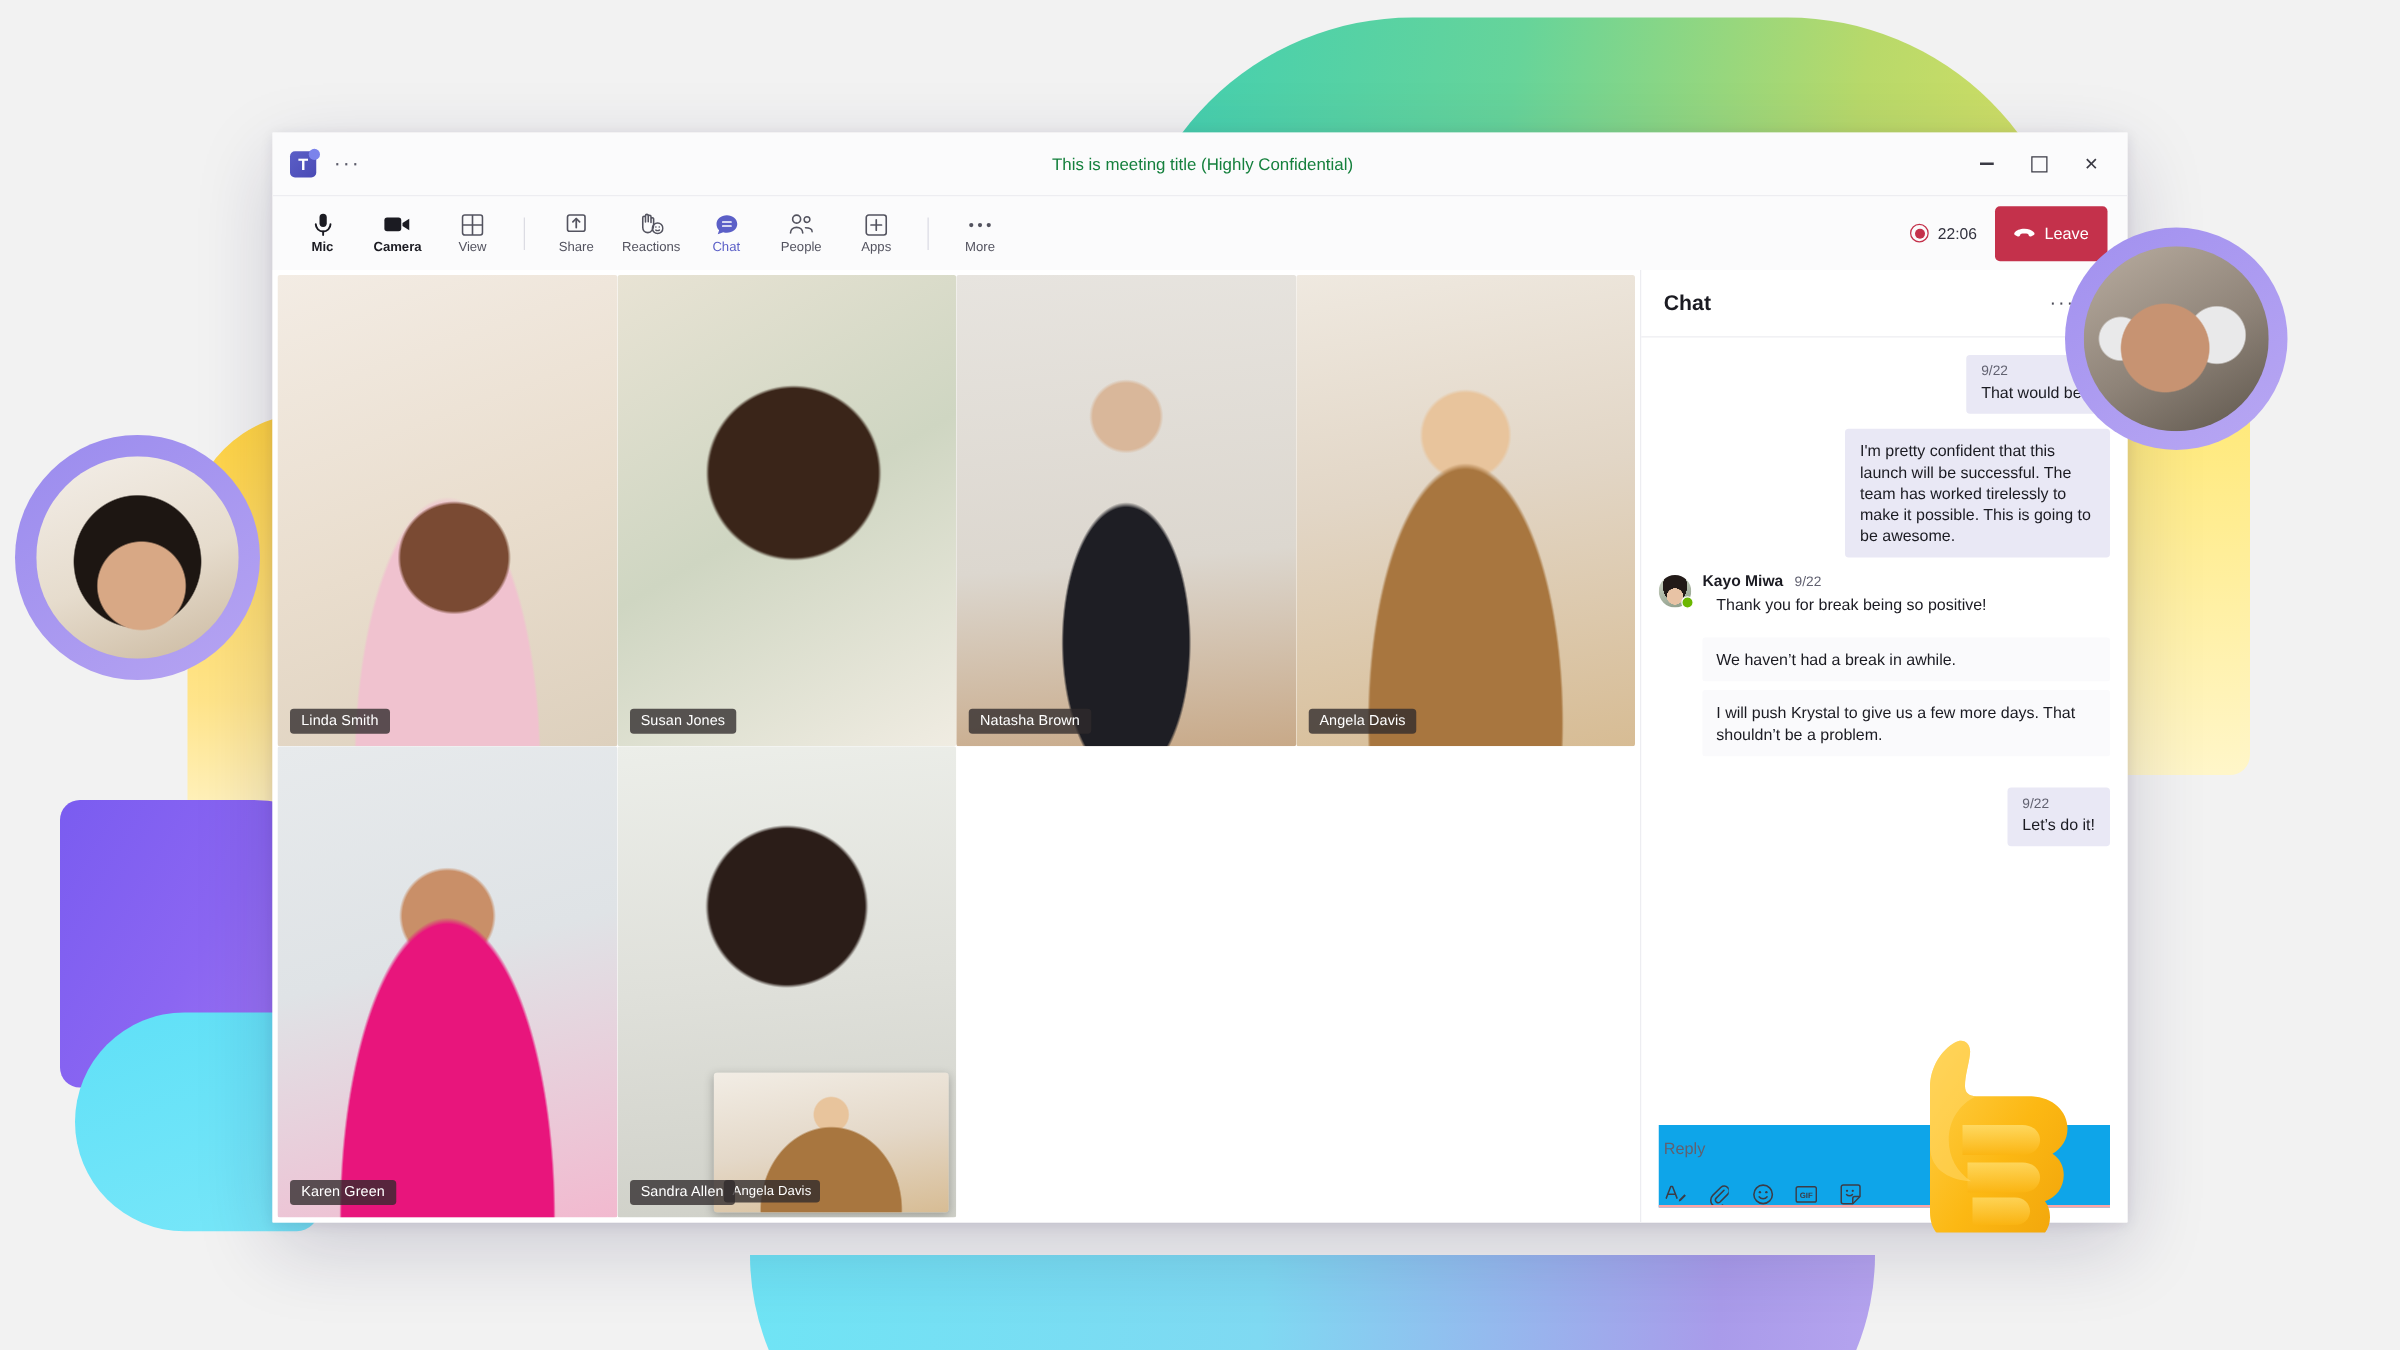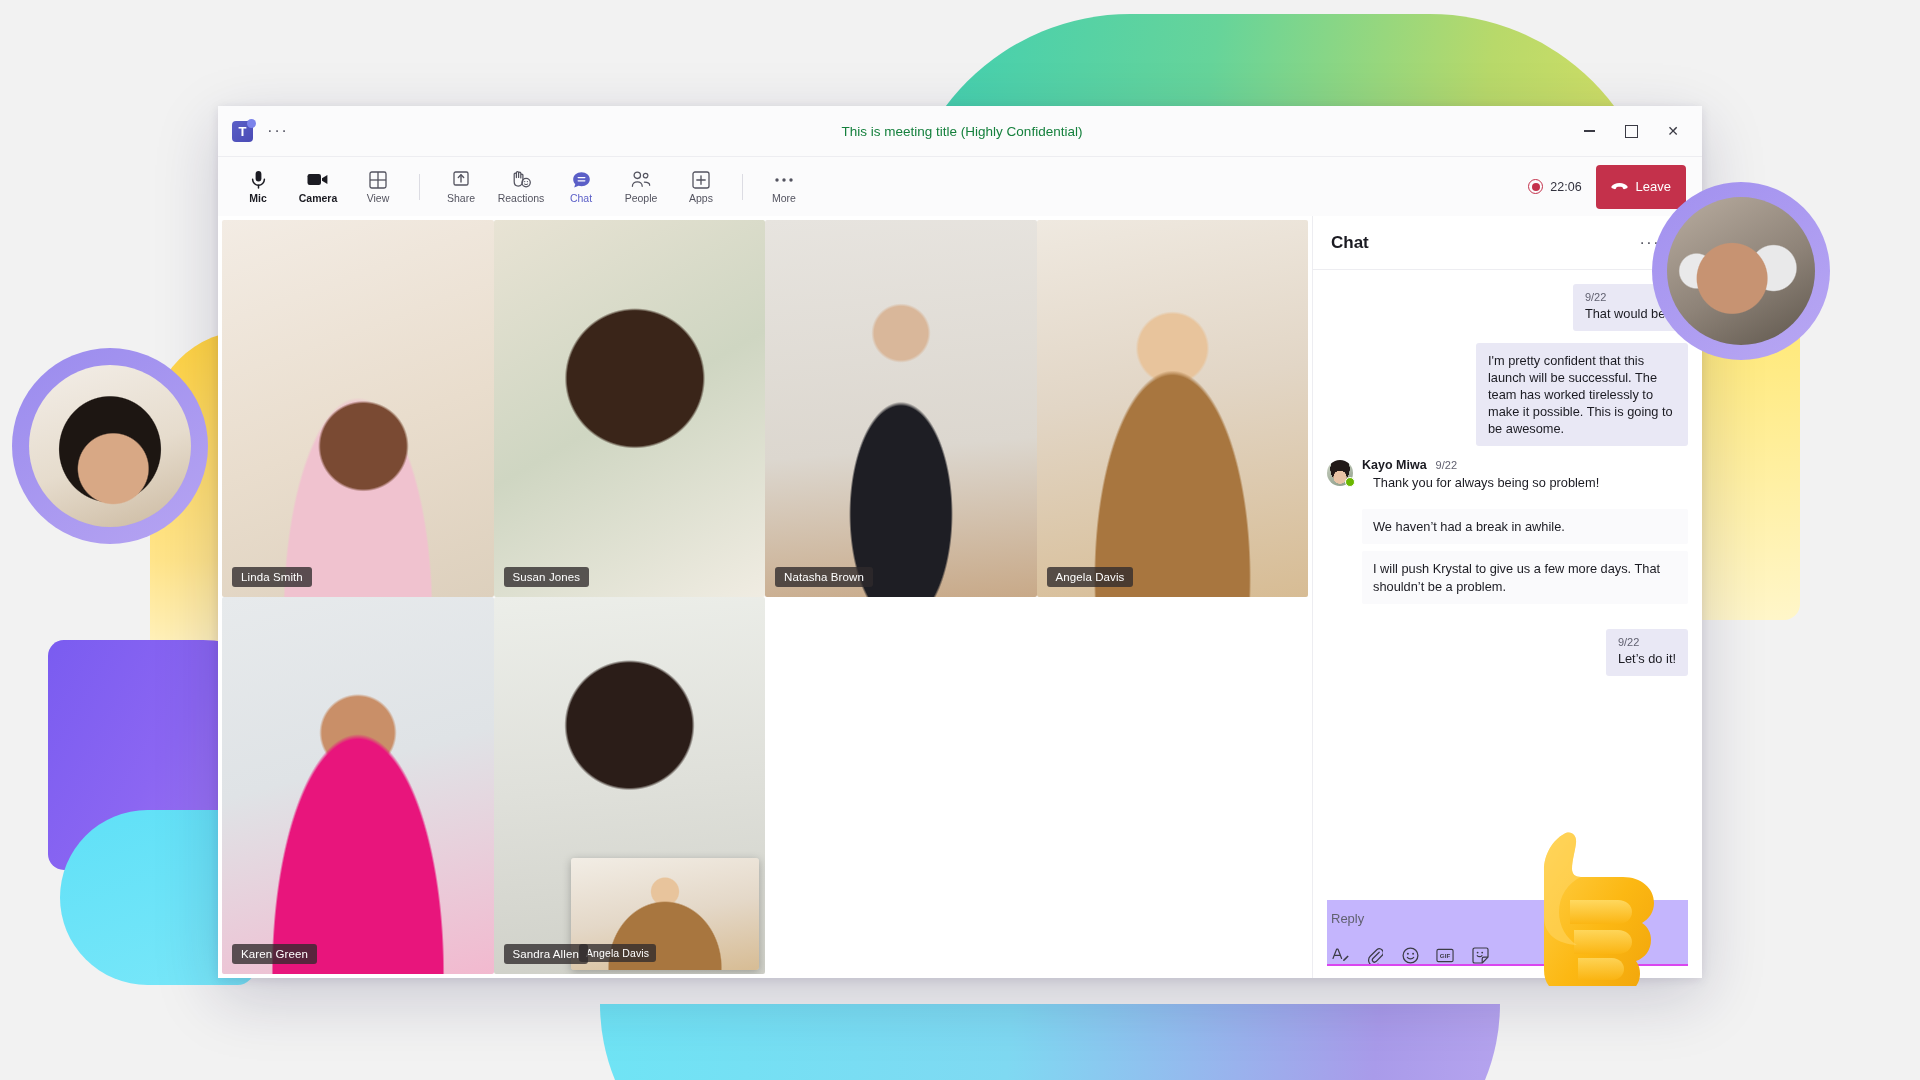--- a/index.html
+++ b/index.html
@@ -162,21 +162,21 @@
     position: absolute; right: -2px; bottom: -1px; width: 10px; height: 10px;
     border-radius: 50%; background: #6bb700; border: 1.6px solid #fff;
   }
   .msg-in-body { flex: 1; }
   .msg-meta { display: flex; align-items: baseline; gap: 9px; margin-bottom: 1px; }
   .msg-author { font-size: 12.5px; font-weight: bold; color: #1b1b22; }
   .plainmsg { font-size: 12.8px; line-height: 17.5px; color: #1b1b22; background: #fafafc; padding: 9px 11px; border-radius: 2px; margin-bottom: 7px; }
   .plainmsg.first { padding-top: 0; background: transparent; margin-bottom: 8px; }
 
   #compose { padding: 0 14px 12px 14px; }
-  #compose-box { border-bottom: 2px solid #d946ef; background: #c4b5fd; }
+  #compose-box { border-bottom: 2px solid #fca5a5; background: #0ea5e9; }
   #reply-input {
     width: 100%; border: none; outline: none; font-family: inherit;
     font-size: 13px; color: #1b1b22; padding: 11px 4px 11px 4px; background: transparent;
   }
   #reply-input::placeholder { color: #616170; }
   #compose-tools { display: flex; align-items: center; gap: 17px; padding: 9px 4px 0 4px; color: #3c3c46; }
   .ctool { width: 18px; height: 18px; display: flex; align-items: center; justify-content: center; }
 
   
   .ring-avatar { position: absolute; border-radius: 50%; }
@@ -427,21 +427,21 @@
                   radial-gradient(circle at 50% 66%, #e8c3a5 0 30%, transparent 31%),
                   radial-gradient(ellipse at 50% 34%, #221a18 0 52%, transparent 53%),
                   linear-gradient(160deg,#cfd6c7,#8b9a86);"></div>
               <div class="presence"></div>
             </div>
             <div class="msg-in-body">
               <div class="msg-meta">
                 <span class="msg-author">Kayo Miwa</span>
                 <span class="ts">9/22</span>
               </div>
-              <div class="plainmsg first">Thank you for always being so problem!</div>
+              <div class="plainmsg first">Thank you for break being so positive!</div>
               <div class="plainmsg">We haven’t had a break in awhile.</div>
               <div class="plainmsg">I will push Krystal to give us a few more days. That shouldn’t be a problem.</div>
             </div>
           </div>
 
           <div class="msg-group msg-out" style="margin-top:18px;">
             <div class="bubble-out-wrap" style="max-width:100px;">
               <div class="ts">9/22</div>
               <div style="font-size:12.8px;line-height:17px;color:#1b1b22;">Let’s do it!</div>
             </div>

